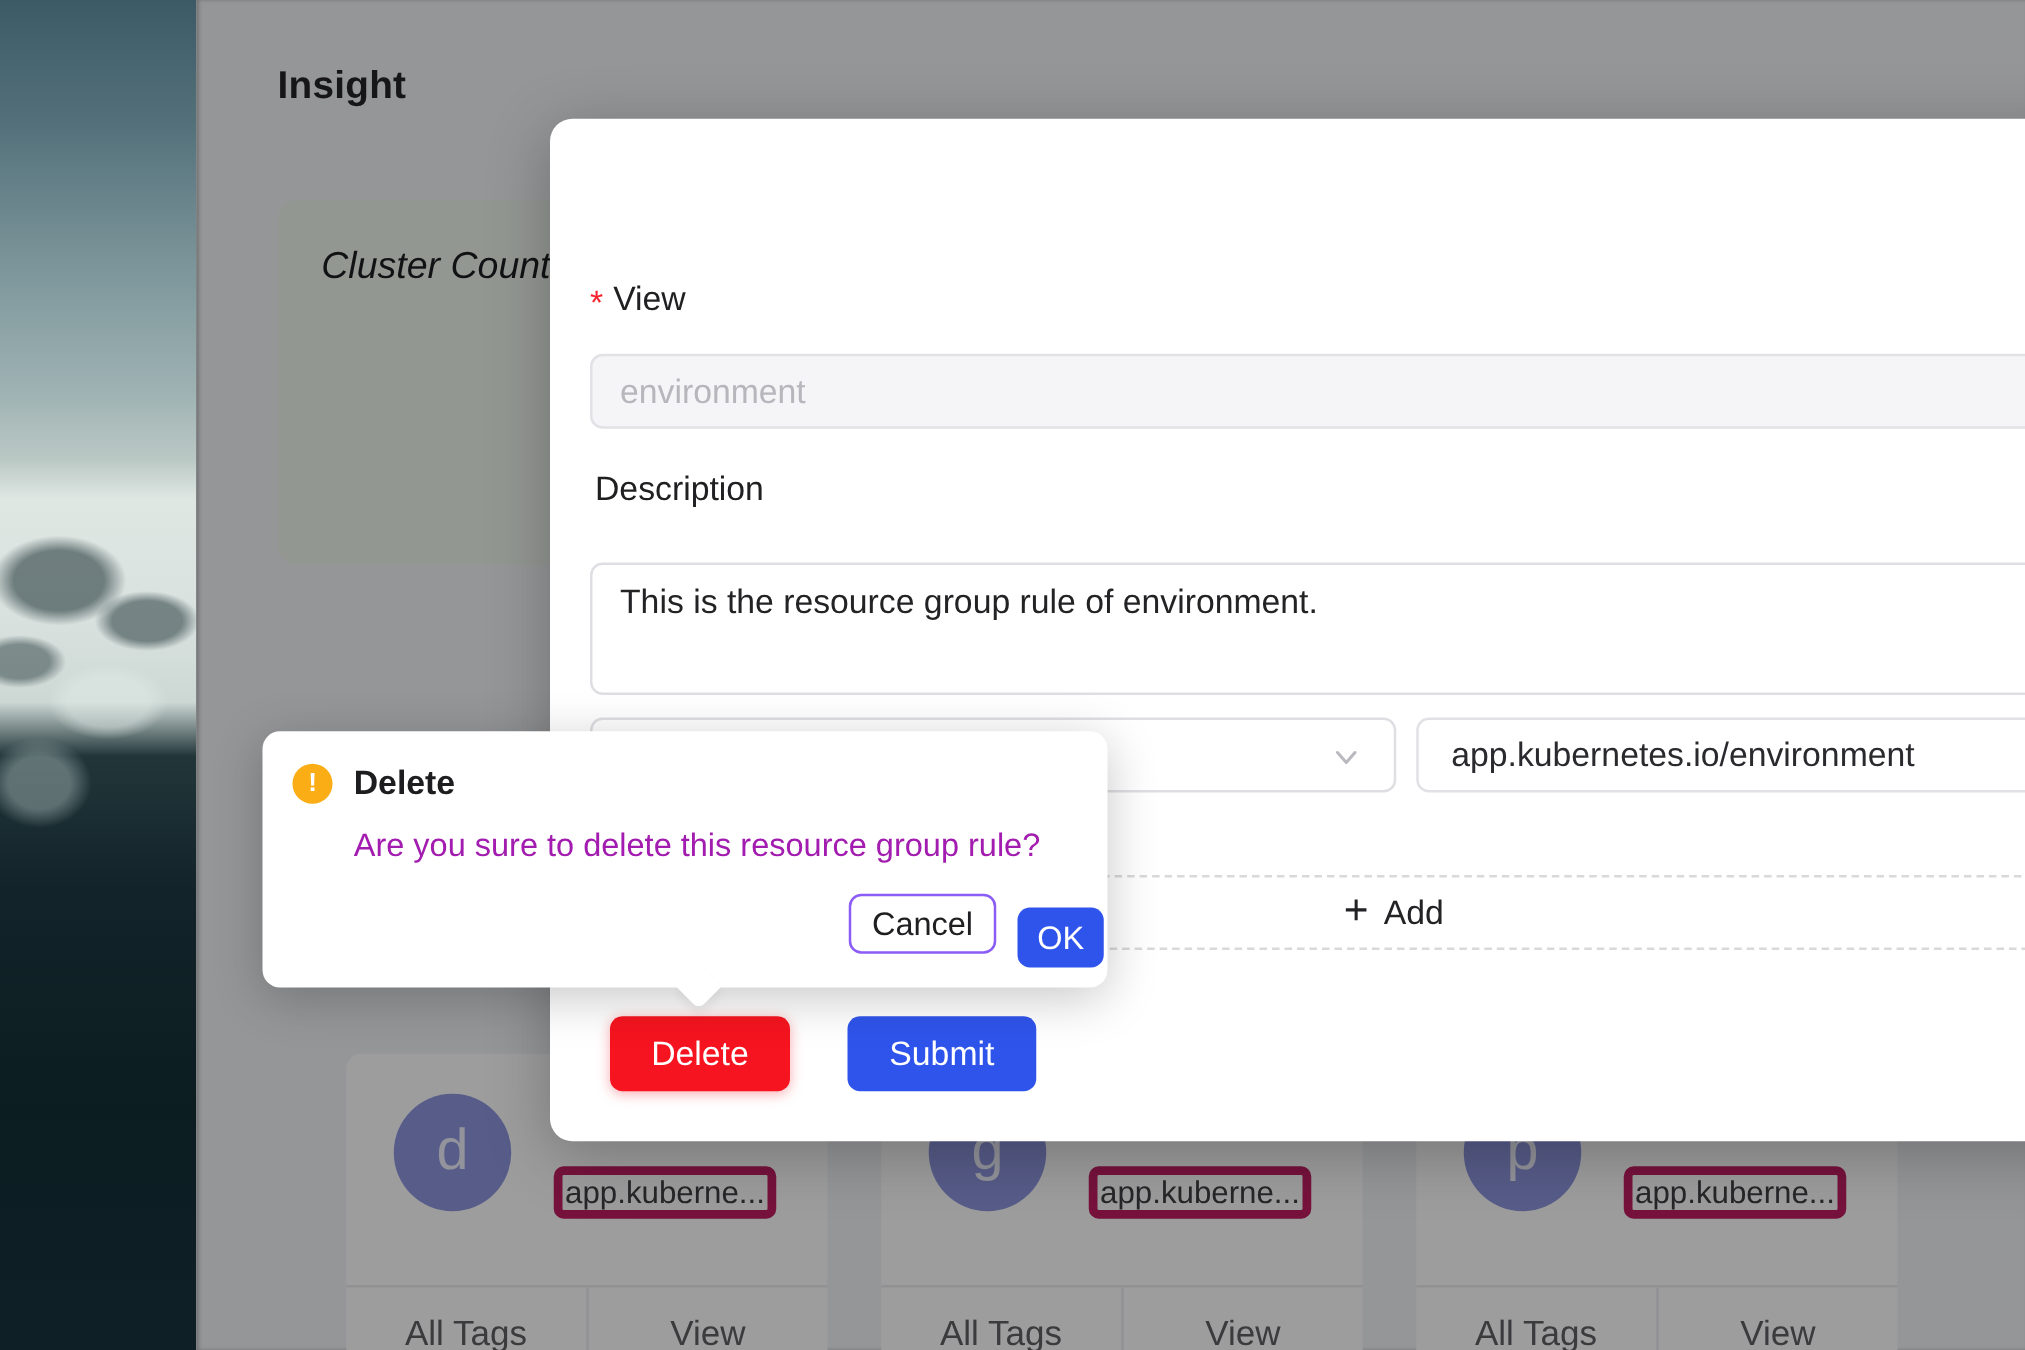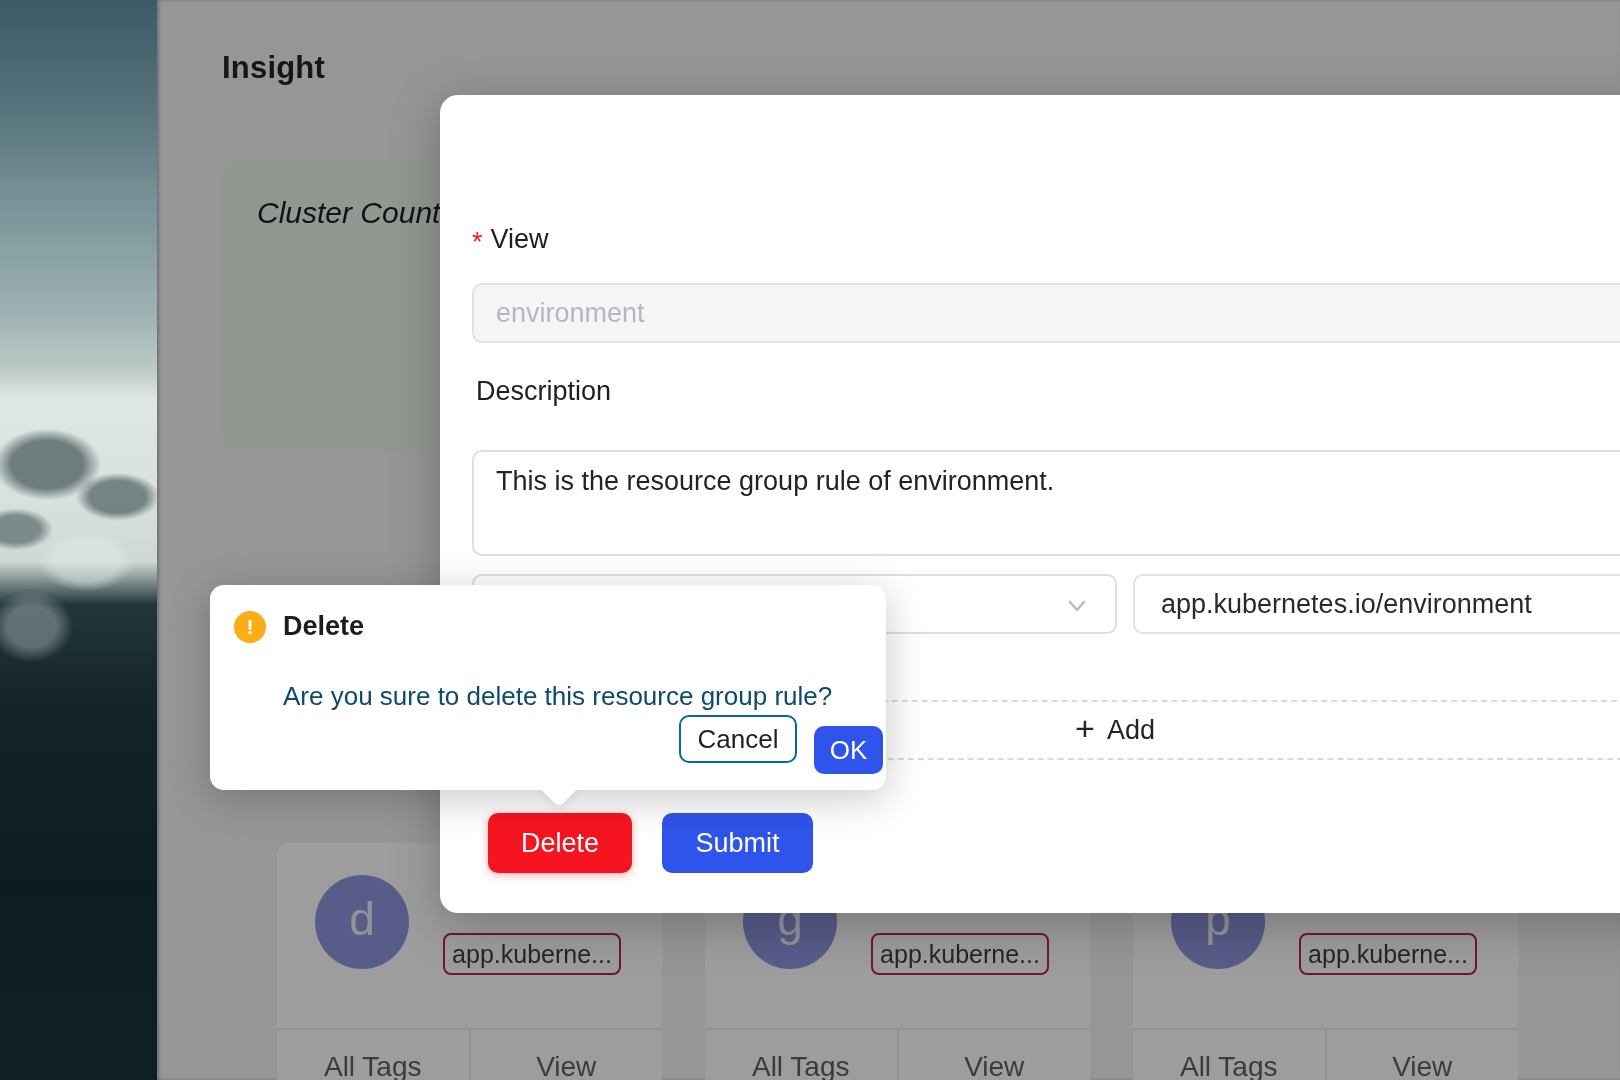--- a/index.html
+++ b/index.html
@@ -28,21 +28,21 @@
 
   
   .page-title{position:absolute;left:222px;top:50px;font-size:31px;font-weight:700;color:#1f1f22;letter-spacing:.2px;z-index:1;}
   .cluster-card{position:absolute;left:222px;top:160px;width:570px;height:292px;background:#eef6ec;border-radius:16px;overflow:hidden;z-index:1;}
   .cluster-card-title{position:absolute;left:35px;top:36px;font-size:30px;color:#17181a;white-space:nowrap;font-style:italic;}
   .diamond-outline{position:absolute;left:292px;top:306px;width:122px;height:122px;border:28px solid rgba(76,158,82,.30);transform:rotate(45deg);}
 
   .res-card{position:absolute;top:843px;width:385px;height:260px;background:#fff;border-radius:12px;z-index:1;}
   .res-card .avatar{position:absolute;left:38px;top:32px;width:94px;height:94px;border-radius:50%;
     background:var(--avatar);color:rgba(255,255,255,.85);font-size:46px;display:flex;align-items:center;justify-content:center;padding-bottom:6px;}
-  .res-card .tag-chip{position:absolute;left:166px;top:90px;width:178px;height:42px;border:2px solid #be185d;border-radius:8px;
+  .res-card .tag-chip{position:absolute;left:166px;top:90px;width:178px;height:42px;border:7px solid #be185d;border-radius:8px;
     background:#fdfdfd;color:#39393c;font-size:25px;display:flex;align-items:center;justify-content:center;white-space:nowrap;}
   .res-card .card-divider{position:absolute;left:0;top:185px;width:100%;height:2px;background:#ececee;}
   .res-card .actions{position:absolute;left:0;top:187px;width:100%;height:73px;display:flex;}
   .res-card .action-cell{flex:1;display:flex;align-items:center;justify-content:center;font-size:28px;color:#5c5c5f;}
   .res-card .action-sep{width:2px;height:100%;background:#ececee;}
 
   
   .modal-mask{position:absolute;left:157px;top:0;width:1463px;height:1080px;background:rgba(10,10,12,.40);z-index:5;}
 
   
@@ -59,32 +59,32 @@
   .desc-area{position:absolute;left:32px;top:355px;width:1286px;height:106px;border:2px solid #dfdfe3;border-radius:10px;
     font-size:27px;padding:12px 22px;color:#232326;resize:none;outline:none;line-height:34px;}
   .gb-select{position:absolute;left:32px;top:479px;width:645px;height:60px;border:2px solid #dfdfe3;border-radius:10px;background:#fff;}
   .gb-select .chev{position:absolute;right:26px;top:18px;}
   .gb-input{left:693px;top:479px;width:625px;padding-left:26px;}
   .add-btn{position:absolute;left:32px;top:605px;width:1286px;height:60px;border:2px dashed #d9d9d9;border-radius:10px;
     background:#fff;display:flex;align-items:center;justify-content:center;gap:12px;font-size:27px;color:#232326;cursor:pointer;}
   .add-btn .plus{font-size:34px;font-weight:300;color:#232326;line-height:30px;padding-bottom:4px;}
   .btn{border:none;border-radius:10px;font-size:27px;color:#fff;cursor:pointer;display:flex;align-items:center;justify-content:center;}
   .btn-delete{position:absolute;left:48px;top:718px;width:144px;height:60px;background:var(--danger);box-shadow:0 2px 10px rgba(245,20,31,.35);}
-  .btn-submit{position:absolute;left:222px;top:718px;width:151px;height:60px;background:var(--accent);text-align:right;}
+  .btn-submit{position:absolute;left:238px;top:718px;width:151px;height:60px;background:var(--accent);text-align:right;}
 
   
   .popconfirm{position:absolute;left:210px;top:585px;width:676px;height:205px;background:#fff;border-radius:14px;
     box-shadow:0 8px 40px rgba(0,0,0,.22);z-index:20;}
   .pop-arrow{position:absolute;left:336px;top:191px;width:26px;height:26px;background:#fff;transform:rotate(45deg);
     border-radius:0 0 6px 0;box-shadow:4px 4px 8px rgba(0,0,0,.06);z-index:19;}
   .pop-icon{position:absolute;left:24px;top:26px;width:32px;height:32px;border-radius:50%;background:var(--warning);
     color:#fff;font-size:21px;font-weight:700;display:flex;align-items:center;justify-content:center;}
   .pop-title{position:absolute;left:73px;top:26px;font-size:27px;font-weight:700;color:#1d1d1f;}
-  .pop-msg{position:absolute;left:73px;top:76px;font-size:26px;color:#0c4a6e;white-space:nowrap;margin-top:20px;}
-  .pop-btn-cancel{position:absolute;left:469px;top:130px;width:118px;height:48px;background:#fff;border:2px solid #0369a1;
+  .pop-msg{position:absolute;left:73px;top:76px;font-size:26px;color:#a21caf;white-space:nowrap;}
+  .pop-btn-cancel{position:absolute;left:469px;top:130px;width:118px;height:48px;background:#fff;border:2px solid #8b5cf6;
     border-radius:10px;font-size:26px;color:#1f1f22;cursor:pointer;}
   .pop-btn-ok{position:absolute;left:604px;top:130px;width:69px;height:48px;background:var(--accent);border:none;
     border-radius:10px;font-size:26px;color:#fff;cursor:pointer;margin-top:11px;}
 </style>
 </head>
 <body>
 
 <div id="stage">
 
   <div class="wallpaper"></div>

